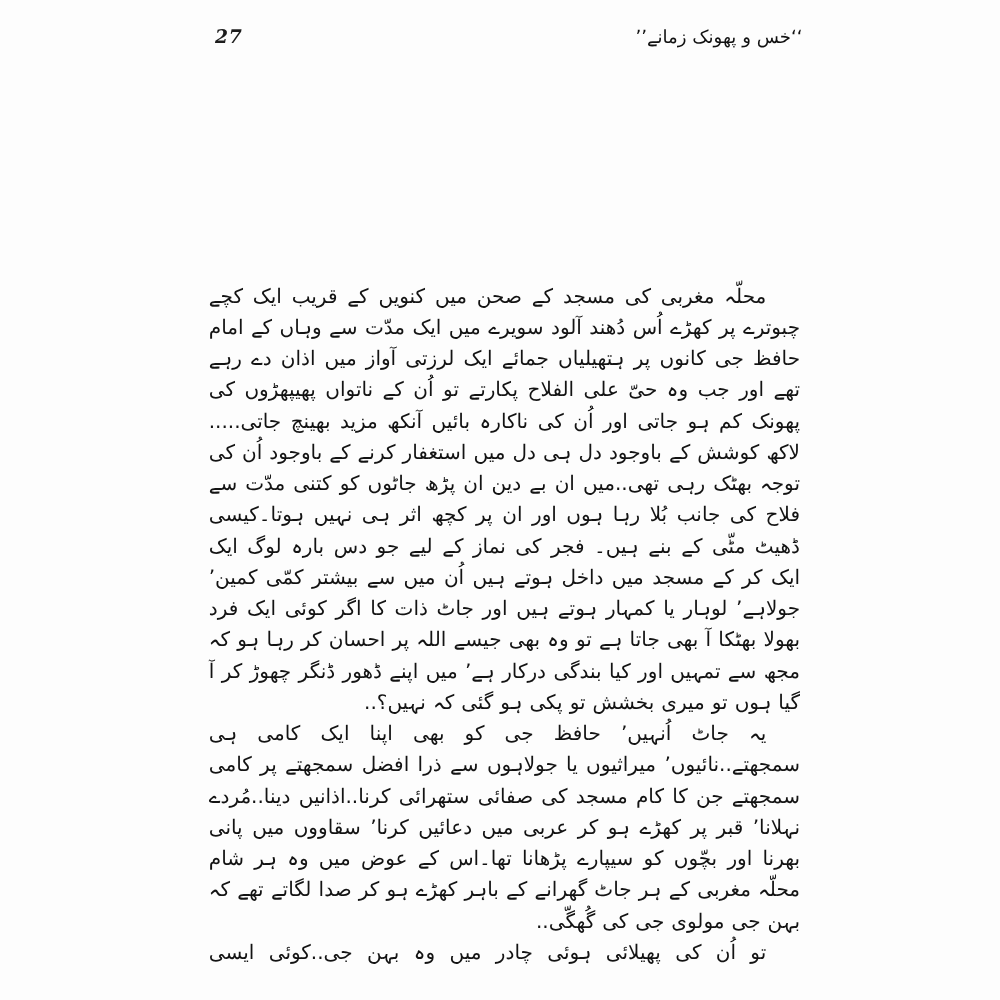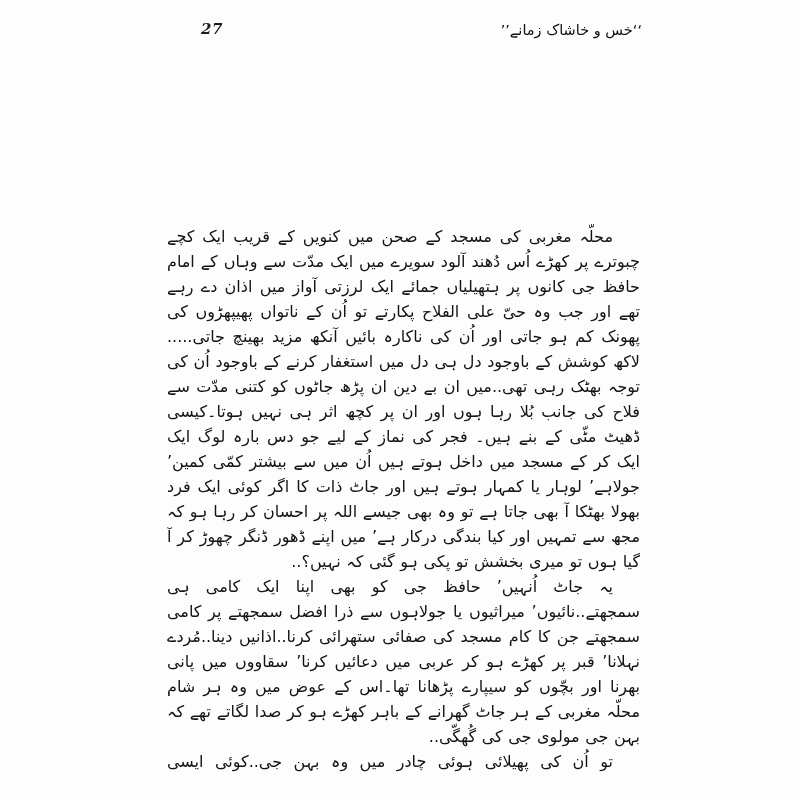--- a/index.html
+++ b/index.html
@@ -11,21 +11,21 @@
   .page {
     position: relative;
     width: 800px;
     height: 800px;
     background: #fdfdfd;
     overflow: hidden;
   }
   .header {
     position: absolute;
     top: 20px;
-    left: 183px;
+    left: 154px;
     right: 158px;
     display: flex;
     justify-content: space-between;
     align-items: flex-start;
     direction: ltr;
   }
   .page-num {
     font-family: "DejaVu Serif", serif;
     font-style: italic;
     font-weight: bold;
@@ -60,21 +60,21 @@
     margin: 0;
   }
 </style>
 </head>
 <body>
 
 <div class="page">
 
   <div class="header">
     <span class="page-num">27</span>
-    <span class="running-title">‘‘خس و خاشاک زمانے’’</span>
+    <span class="running-title">‘‘خس و پھونک زمانے’’</span>
   </div>
 
   <div class="body-text">
     <p>محلّہ مغربی کی مسجد کے صحن میں کنویں کے قریب ایک کچے چبوترے پر کھڑے اُس دُھند آلود سویرے میں ایک مدّت سے وہاں کے امام حافظ جی کانوں پر ہتھیلیاں جمائے ایک لرزتی آواز میں اذان دے رہے تھے اور جب وہ حیّ علی الفلاح پکارتے تو اُن کے ناتواں پھیپھڑوں کی پھونک کم ہو جاتی اور اُن کی ناکارہ بائیں آنکھ مزید بھینچ جاتی..... لاکھ کوشش کے باوجود دل ہی دل میں استغفار کرنے کے باوجود اُن کی توجہ بھٹک رہی تھی..میں ان بے دین ان پڑھ جاٹوں کو کتنی مدّت سے فلاح کی جانب بُلا رہا ہوں اور ان پر کچھ اثر ہی نہیں ہوتا۔کیسی ڈھیٹ مٹّی کے بنے ہیں۔ فجر کی نماز کے لیے جو دس بارہ لوگ ایک ایک کر کے مسجد میں داخل ہوتے ہیں اُن میں سے بیشتر کمّی کمین’ جولاہے’ لوہار یا کمہار ہوتے ہیں اور جاٹ ذات کا اگر کوئی ایک فرد بھولا بھٹکا آ بھی جاتا ہے تو وہ بھی جیسے اللہ پر احسان کر رہا ہو کہ مجھ سے تمہیں اور کیا بندگی درکار ہے’ میں اپنے ڈھور ڈنگر چھوڑ کر آ گیا ہوں تو میری بخشش تو پکی ہو گئی کہ نہیں؟..</p>
     <p>یہ جاٹ اُنہیں’ حافظ جی کو بھی اپنا ایک کامی ہی سمجھتے..نائیوں’ میراثیوں یا جولاہوں سے ذرا افضل سمجھتے پر کامی سمجھتے جن کا کام مسجد کی صفائی ستھرائی کرنا..اذانیں دینا..مُردے نہلانا’ قبر پر کھڑے ہو کر عربی میں دعائیں کرنا’ سقاووں میں پانی بھرنا اور بچّوں کو سیپارے پڑھانا تھا۔اس کے عوض میں وہ ہر شام محلّہ مغربی کے ہر جاٹ گھرانے کے باہر کھڑے ہو کر صدا لگاتے تھے کہ بہن جی مولوی جی کی گُھگّی..</p>
     <p>تو اُن کی پھیلائی ہوئی چادر میں وہ بہن جی..کوئی ایسی چوہدرانی جس کے پلّے میں سوائے جاٹ ہونے کے تکبر کے اور کچھ نہ ہوتا اُن کے حصّے کی گُھگّی..ایک روٹی اُن کی جھولی میں ڈال دیتی..اور وہ روٹی..اور ہر روٹی ایک پگھلے ہوئے لوہے کی مانند اُن کی جھولی جلا ڈالتی..وہ اتنی تضحیک محسوس کرتے..اتنی ڈھیر ساری دیسی گندم کی موٹی تنور کی روٹیاں وہ خود تو کھا نہیں سکتے تھے’ وہ اُن کی بھینس کے کام آتیں..گاؤں بھر میں سب سے پلی ہوئی بھینس ہمیشہ مولوی صاحب کی ہوتی تھی کہ وہ روزانہ دیسی گندم کی موٹی روٹیوں کی جگالی کرتی تھی۔بہت سے لوگ صرف ایک روٹی کترتے تھے پر مولوی صاحب کی بھینس درجنوں روٹیوں پر منہ مارتی موٹی ہوتی تھی۔بھینسوں کو بھی مذہب کے فربہ فوائد ہوتے ہیں..</p>
 
   </div>
 
 </div>

